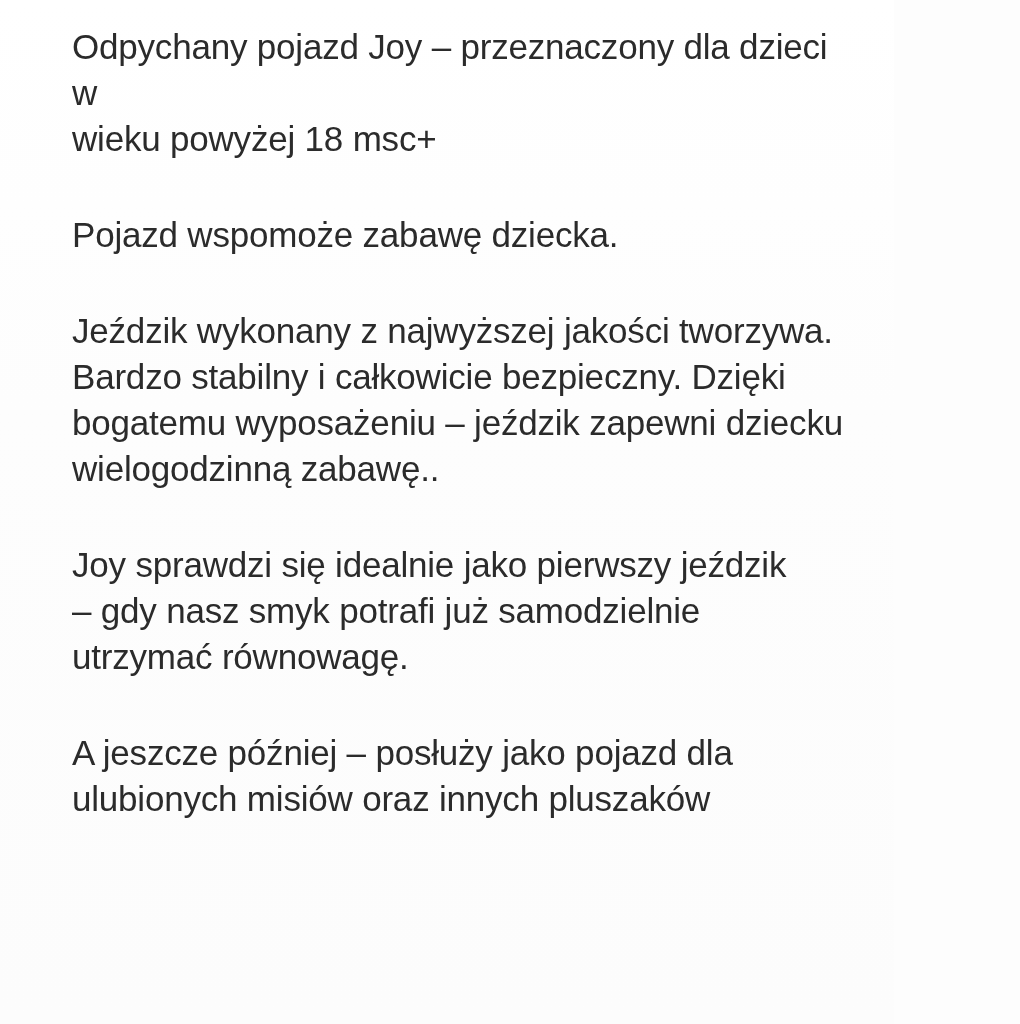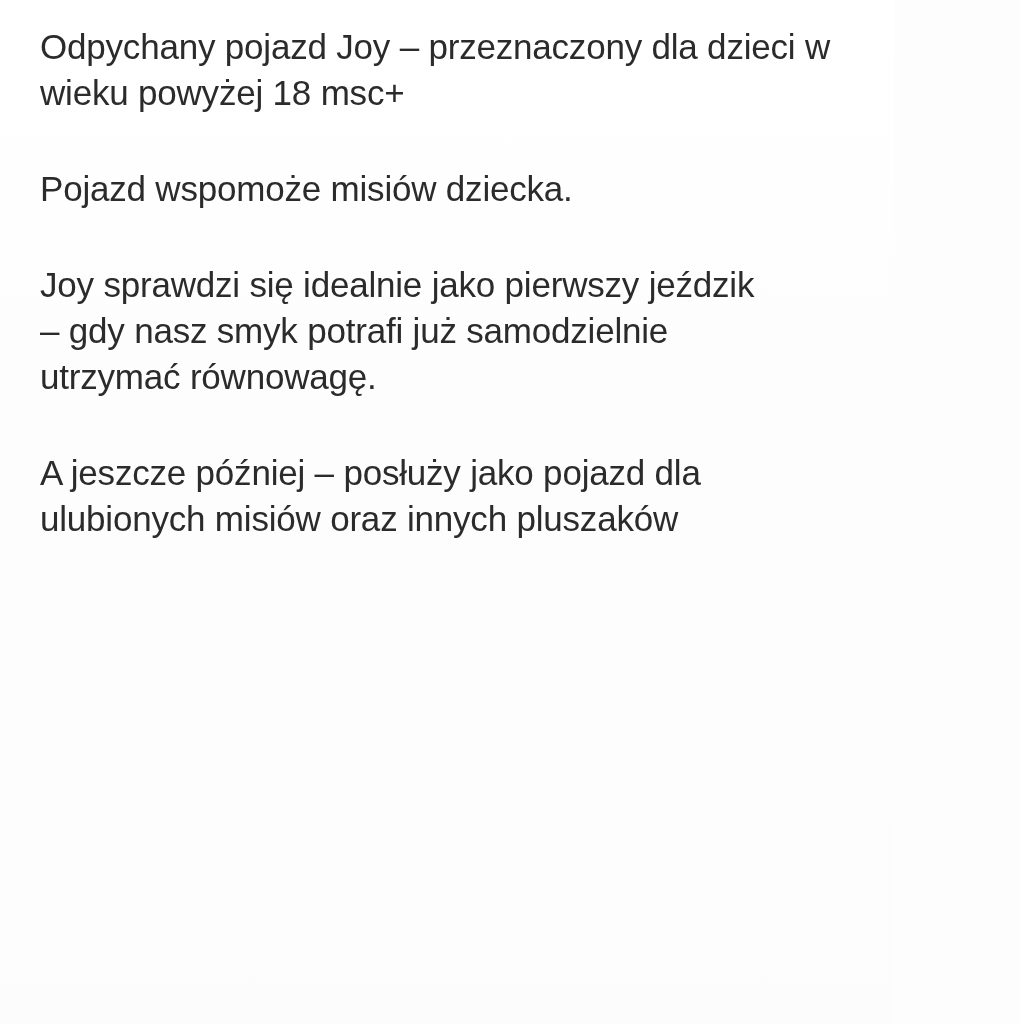--- a/index.html
+++ b/index.html
@@ -10,21 +10,21 @@
     width: 1020px;
     height: 1024px;
     background: #fdfdfd;
     overflow: hidden;
     font-family: "Liberation Sans", "DejaVu Sans", sans-serif;
   }
   .page {
     box-sizing: border-box;
     width: 894px;
     height: 1024px;
-    padding: 24px 40px 0 40px;
+    padding: 24px 40px 0 72px;
     background: linear-gradient(180deg, #ffffff 0%, #fdfdfd 40%, #fcfcfc 100%);
   }
   .para {
     margin: 0 0 50px 0;
     font-size: 35px;
     line-height: 46px;
     letter-spacing: -0.2px;
     color: #2b2b2b;
     white-space: pre-line; 
   }
@@ -32,22 +32,26 @@
     margin-bottom: 4px;
   }
 </style>
 </head>
 <body>
 
 <main class="page">
   <p class="para">Odpychany pojazd Joy – przeznaczony dla dzieci w
 wieku powyżej 18 msc+</p>
 
-  <p class="para">Pojazd wspomoże misiów dziecka.</p>
+  <p class="para">Pojazd wspomoże zabawę dziecka.</p>
 
+  <p class="para">Jeździk wykonany z najwyższej jakości tworzywa.
+Bardzo stabilny i całkowicie bezpieczny. Dzięki
+bogatemu wyposażeniu – jeździk zapewni dziecku
+wielogodzinną zabawę..</p>
 
 
   <p class="para">Joy sprawdzi się idealnie jako pierwszy jeździk
 – gdy nasz smyk potrafi już samodzielnie
 utrzymać równowagę.</p>
 
 
   <p class="para">A jeszcze później – posłuży jako pojazd dla
 ulubionych misiów oraz innych pluszaków</p>
 </main>

